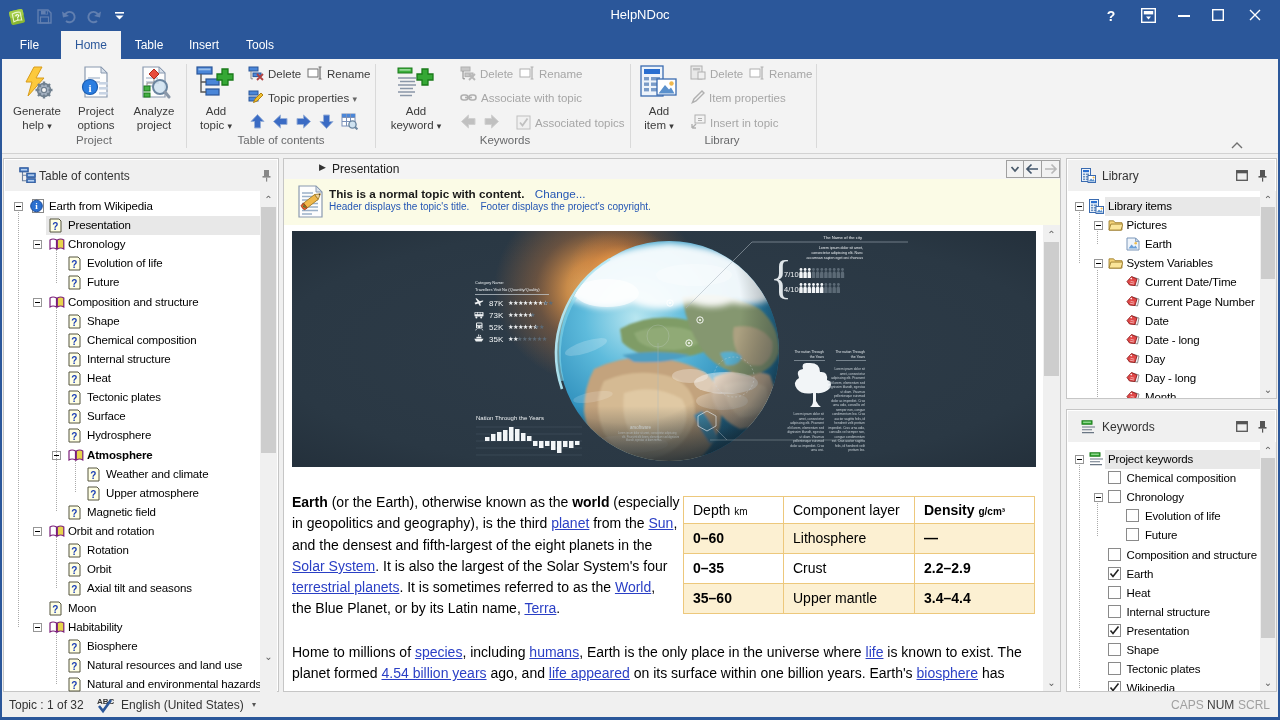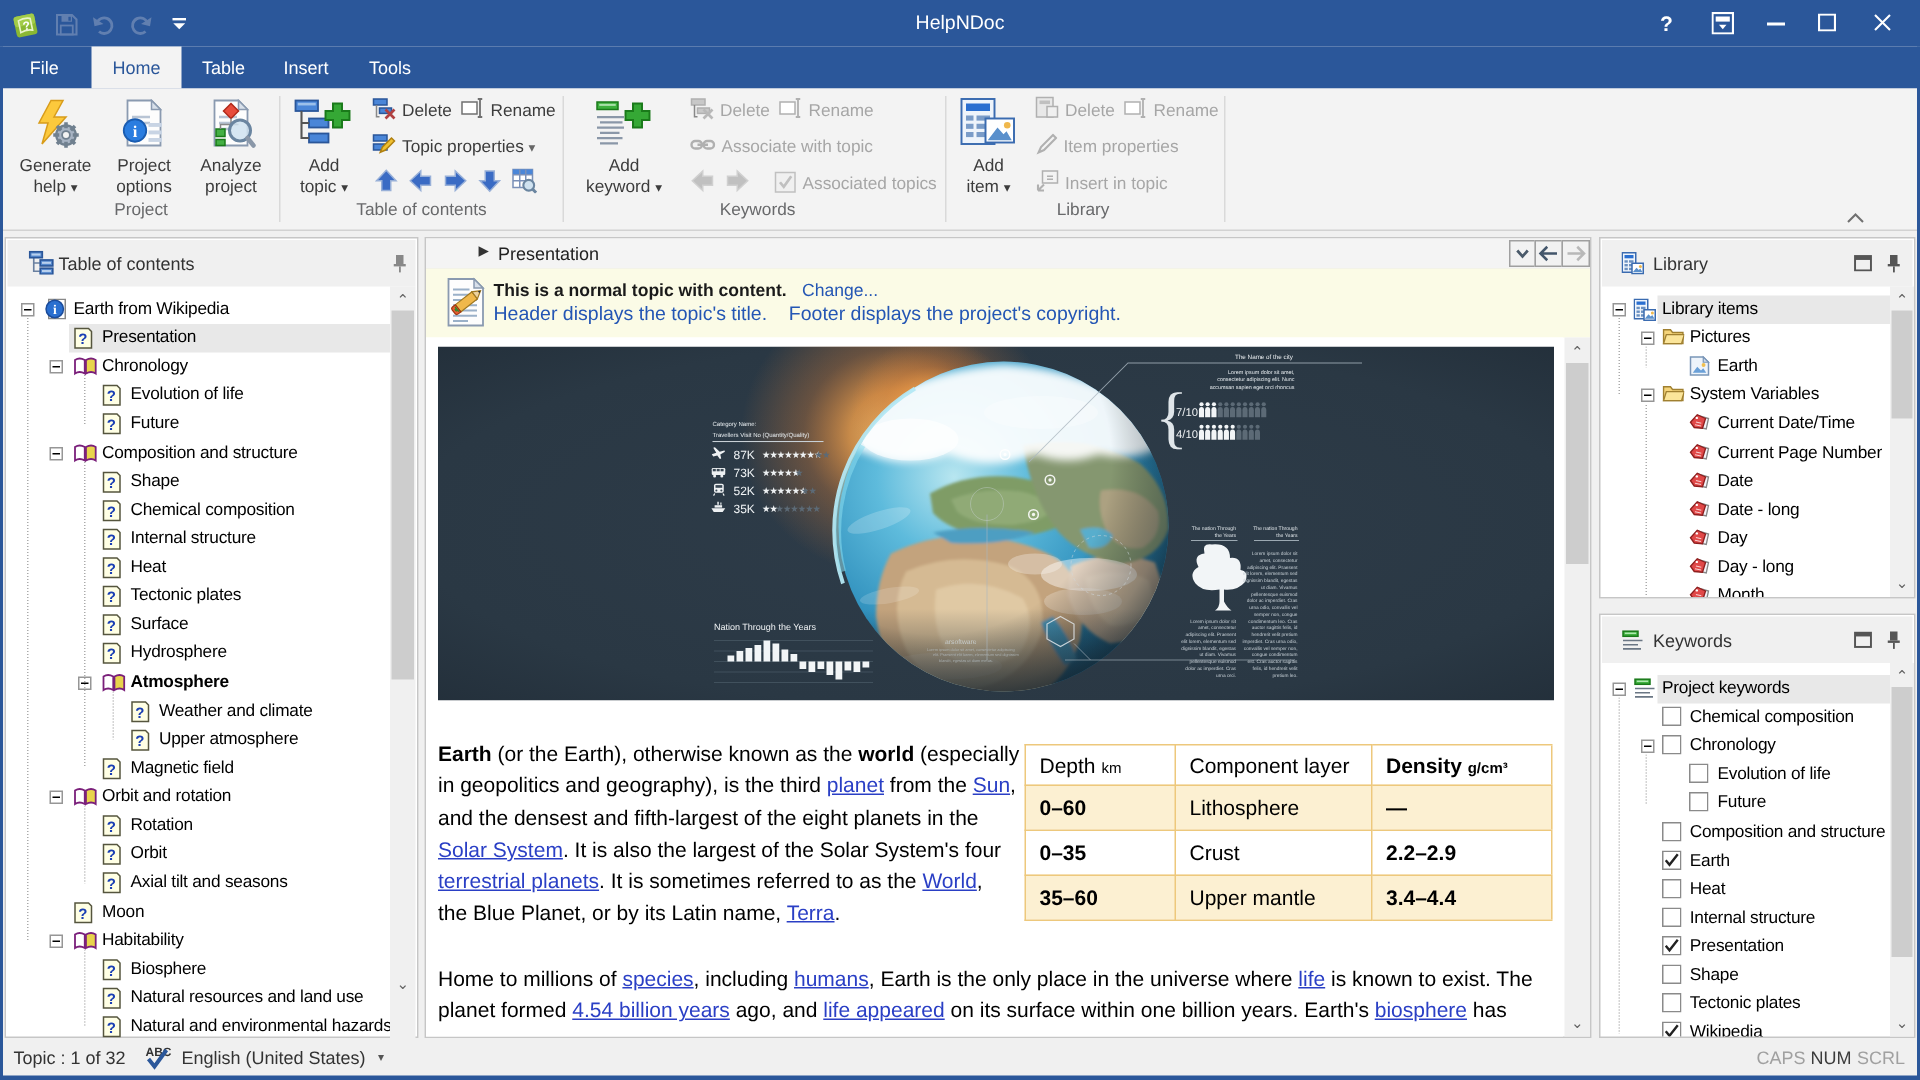--- a/index.html
+++ b/index.html
@@ -563,21 +563,21 @@
         <g transform="rotate(-128 14 16)">
             <rect x="11.5" y="8" width="6" height="14" fill="#f0b84c" stroke="#a07820" stroke-width="0.8"></rect>
         <path d="M11.5 8 h6 v-2.2 a1.6 1.6 0 0 0 -1.6 -1.6 h-2.8 a1.6 1.6 0 0 0 -1.6 1.6 Z" fill="#e85c30" stroke="#a03810" stroke-width="0.8"></path>
         <path d="M13.5 6 h2 M12.5 7 h4" stroke="#2a8a2a" stroke-width="0.9"></path>
         <path d="M11.5 22 h6 L14.5 27 Z" fill="#ecd2a0" stroke="#a07820" stroke-width="0.8"></path>
         <path d="M13.6 25.4 L14.5 27 L15.4 25.4 Z" fill="#333"></path>
           </g>
       </svg>
       <div class="abs" style="left:45px;top:8px;font-size:11.7px;color:#1a1a1a;"><b>This is a normal topic with content.</b>
       <span style="color:#2456b4;margin-left:7px;">Change...</span></div>
-      <div class="abs" style="left:45px;top:22px;font-size:13px;color:#2456b4;text-align:right;">Header displays the topic's title. &nbsp;&nbsp; Footer displays the project's copyright.</div>
+      <div class="abs" style="left:45px;top:22px;font-size:10px;color:#2456b4;text-align:right;">Header displays the topic's title. &nbsp;&nbsp; Footer displays the project's copyright.</div>
     </div>
       <div class="abs" style="left:0;top:66px;width:758px;height:466px;background:#fff;overflow:hidden;">
         <div class="abs" style="left:8px;top:6px;width:744px;height:236px;"><svg width="744" height="236" viewBox="0 0 744 236" font-family="Liberation Sans,sans-serif">
 <defs>
 <radialGradient id="gbg" cx="50%" cy="50%" r="75%">
  <stop offset="0%" stop-color="#2e3c49"></stop>
                 <stop offset="70%" stop-color="#2a3844"></stop>
                 <stop offset="100%" stop-color="#222e39"></stop>
 </radialGradient>
 <radialGradient id="gglow" cx="50%" cy="50%" r="50%">

